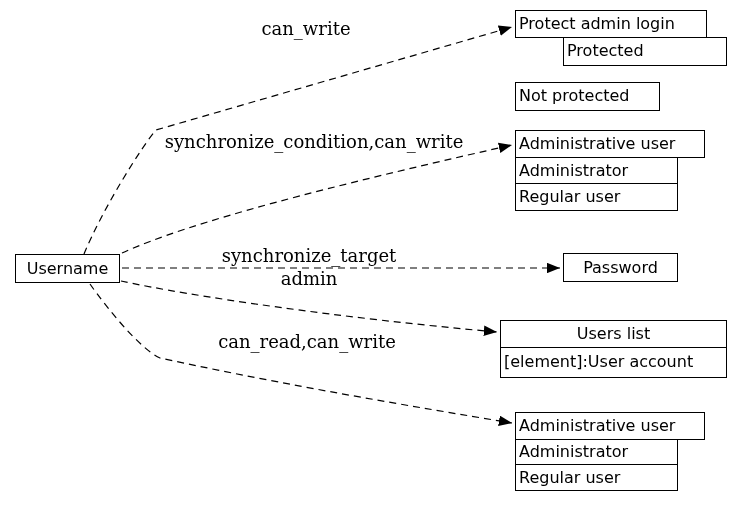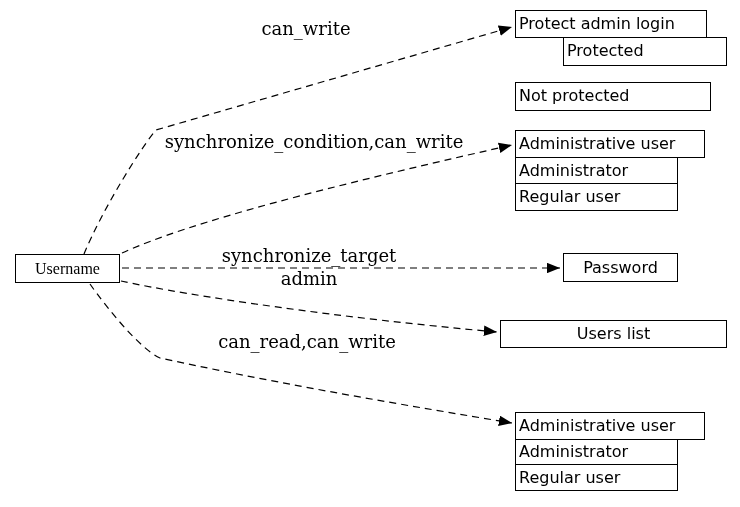--- a/index.html
+++ b/index.html
@@ -63,42 +63,43 @@
     <path class="edge-path" d="M 121,281 C 190,296 340,318 497,332" marker-end="url(#arrow)"></path>
     <path class="edge-path" d="M 90,284 C 106,307 140,349 160,358 C 290,386 410,406 512,423" marker-end="url(#arrow)"></path>
   </svg>
 
   <div class="edge-label" style="left:306px;top:19px;">can_write</div>
   <div class="edge-label" style="left:309px;top:246px;">synchronize_target</div>
   <div class="edge-label" style="left:314px;top:132px;">synchronize_condition,can_write</div>
   <div class="edge-label" style="left:309px;top:269px;">admin</div>
   <div class="edge-label" style="left:307px;top:332px;">can_read,can_write</div>
 
-  <div class="gv-node" style="left:15px;top:254px;width:105px;height:29px;font-family:Liberation Serif, serif;">
+  <div class="gv-node" style="left:15px;top:254px;width:105px;height:29px;">
     <span>Username</span>
   </div>
 
   <div class="gv-table" style="left:515px;top:10px;">
     <div class="gv-header" style="width:192px;height:28px;">Protect admin login</div>
     <div class="gv-row" style="width:164px;height:29px;margin-left:48px;">Protected</div>
-    <div class="gv-row" style="width:196px;height:29px;margin-top:16px;">Not protected</div>
+    <div class="gv-row" style="width:145px;height:29px;margin-top:16px;">Not protected</div>
   </div>
 
   <div class="gv-table" style="left:515px;top:130px;">
     <div class="gv-header" style="width:190px;height:28px;">Administrative user</div>
     <div class="gv-row" style="width:163px;height:28px;">Administrator</div>
     <div class="gv-row" style="width:163px;height:28px;">Regular user</div>
   </div>
 
   <div class="gv-node" style="left:563px;top:253px;width:115px;height:29px;">
     <span>Password</span>
   </div>
 
   <div class="gv-table" style="left:500px;top:320px;">
     <div class="gv-header centered" style="width:227px;height:28px;">Users list</div>
+    <div class="gv-row" style="width:227px;height:31px;">[element]:User account</div>
   </div>
 
   <div class="gv-table" style="left:515px;top:412px;">
     <div class="gv-header" style="width:190px;height:28px;">Administrative user</div>
     <div class="gv-row" style="width:163px;height:27px;">Administrator</div>
     <div class="gv-row" style="width:163px;height:27px;">Regular user</div>
   </div>
 
 </div>
 

